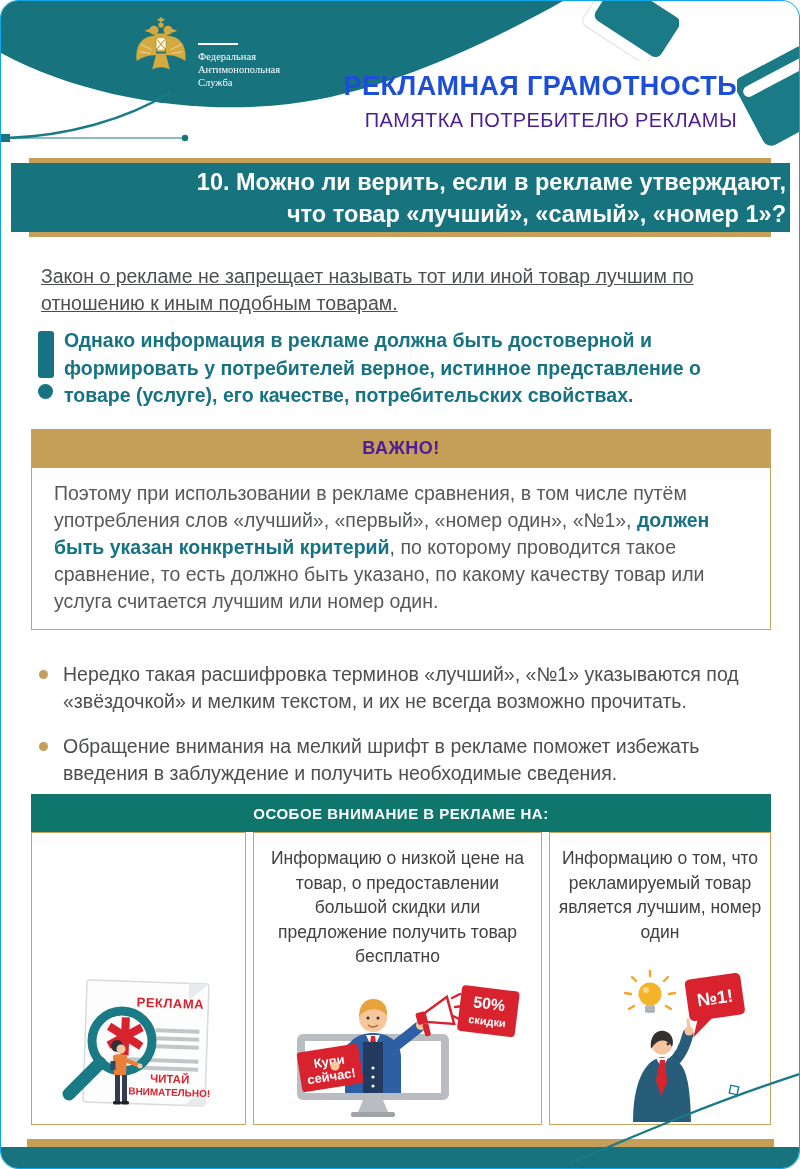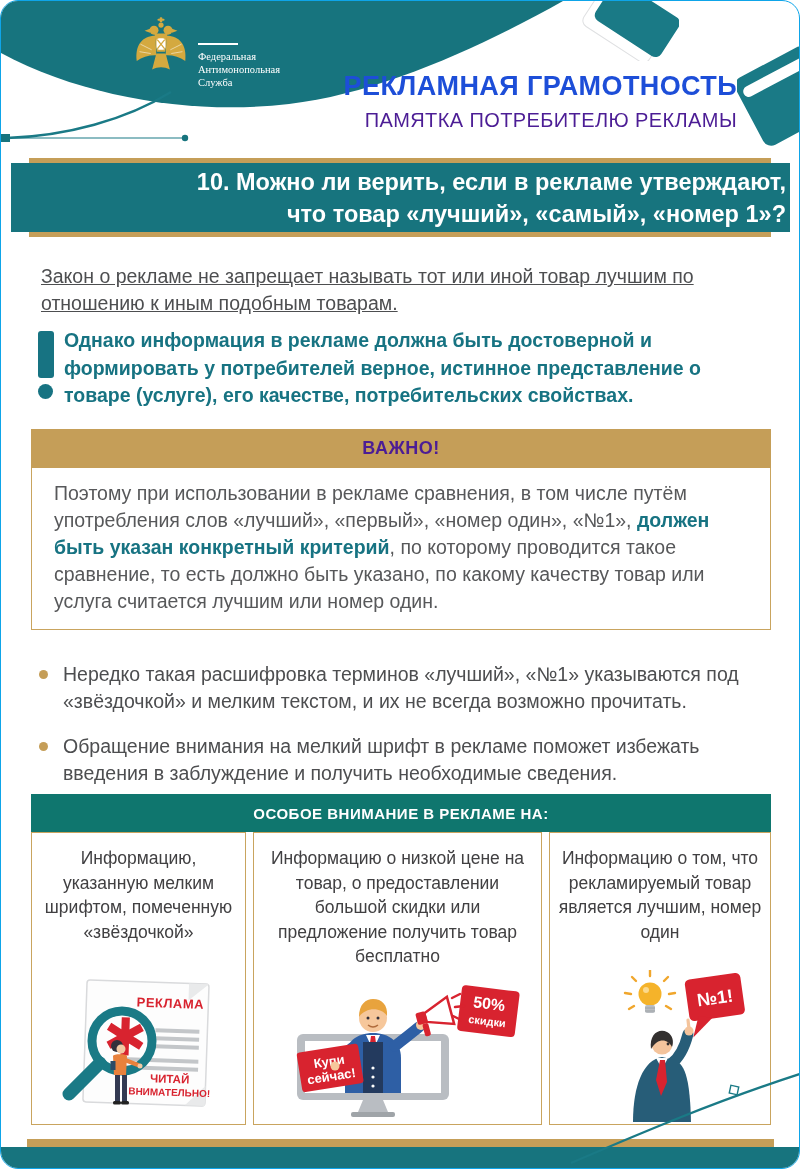--- a/index.html
+++ b/index.html
@@ -160,21 +160,20 @@
   <ul class="bullets">
     <li><span class="dot"></span><span>Нередко такая расшифровка терминов «лучший», «№1» указываются под «звёздочкой» и мелким текстом, и их не всегда возможно прочитать.</span></li>
     <li><span class="dot"></span><span>Обращение внимания на мелкий шрифт в рекламе поможет избежать введения в заблуждение и получить необходимые сведения.</span></li>
   </ul>
 
   <section class="attention">
     <div class="att-head">ОСОБОЕ ВНИМАНИЕ В РЕКЛАМЕ НА:</div>
     <div class="att-cols">
 
       <div class="att-col c1">
-        <div class="att-text">Информацию, указанную мелким шрифтом, помеченную «звёздочкой»</div>
         <svg class="att-illus" width="204" height="150" viewBox="0 0 204 150" aria-hidden="true">
           <g transform="rotate(2 110 70)">
             <rect x="48" y="10" width="122" height="122" rx="3" fill="#fdfdfd" stroke="#d9dadc" stroke-width="1.5"></rect>
             <polygon points="150,10 170,10 150,27" fill="#e9eaeb"></polygon>
             <polygon points="170,112 170,132 150,132" fill="#e9eaeb"></polygon>
             <text x="132" y="35" font-size="13" font-weight="bold" fill="#d8232f" text-anchor="middle" letter-spacing="0.5">РЕКЛАМА</text>
             <rect x="118" y="56" width="44" height="4" fill="#c3c6c9"></rect>
             <rect x="118" y="64" width="44" height="4" fill="#c3c6c9"></rect>
             <rect x="118" y="72" width="44" height="4" fill="#c3c6c9"></rect>
             <rect x="78" y="86" width="84" height="4" fill="#c3c6c9"></rect>

